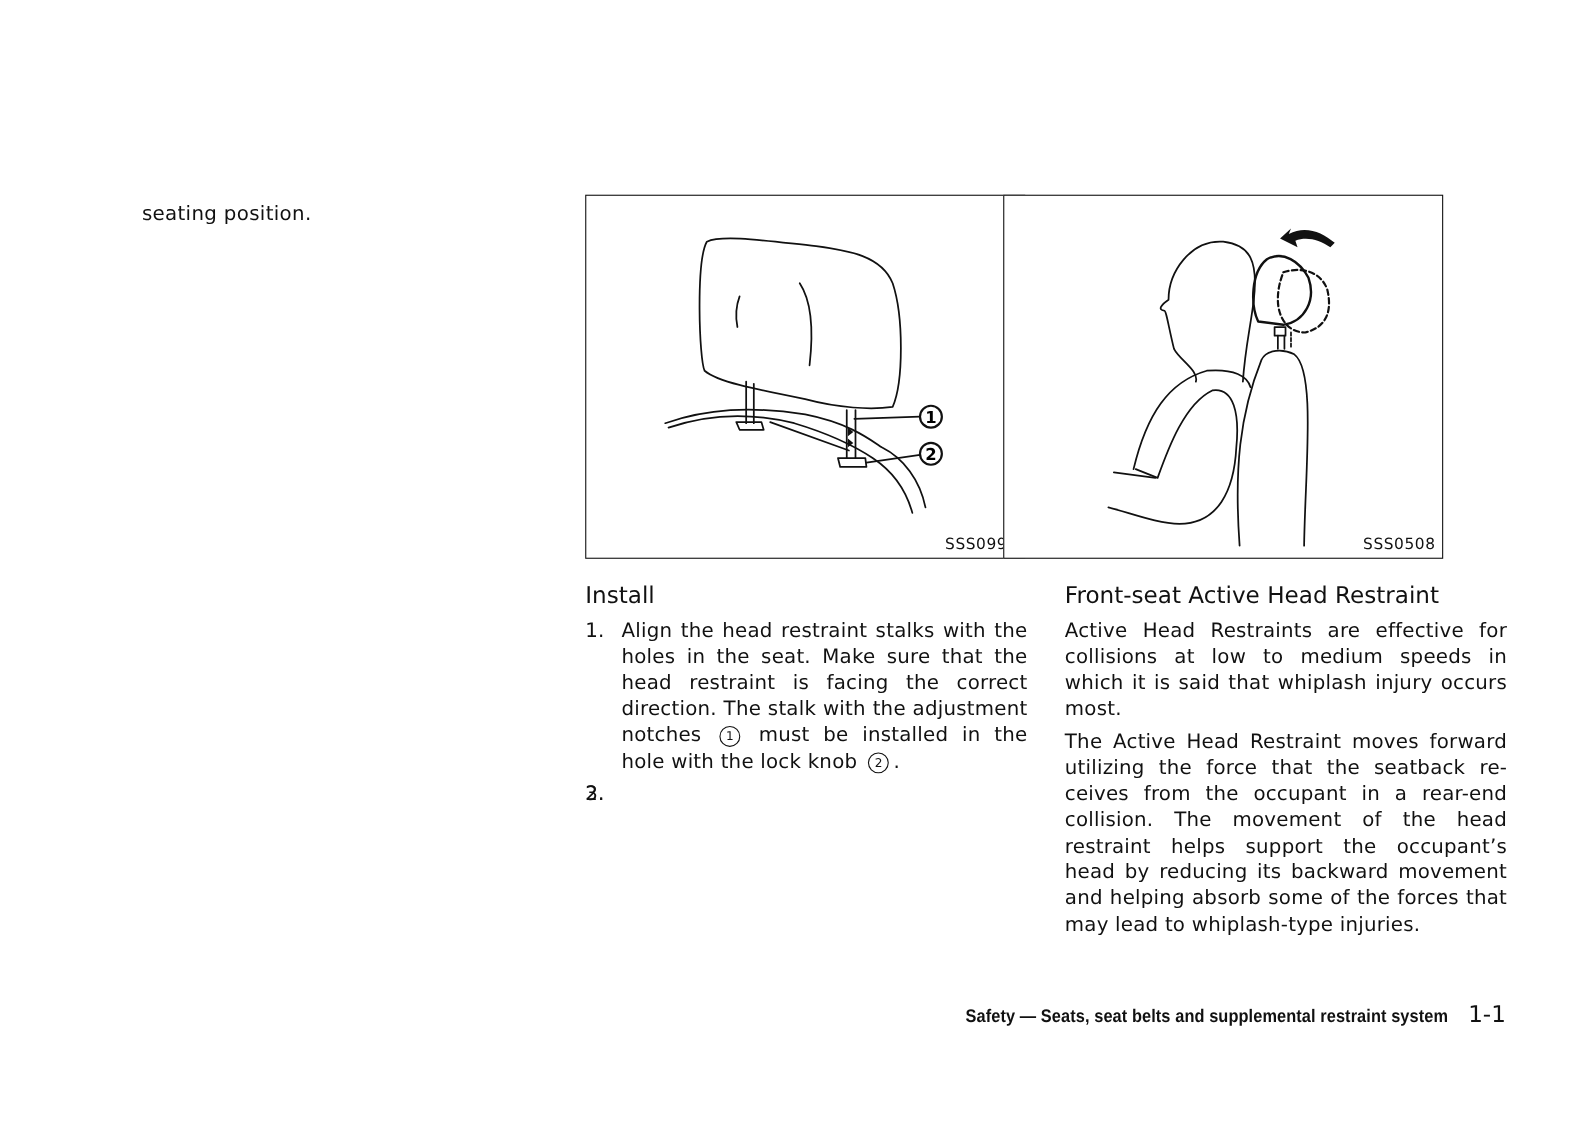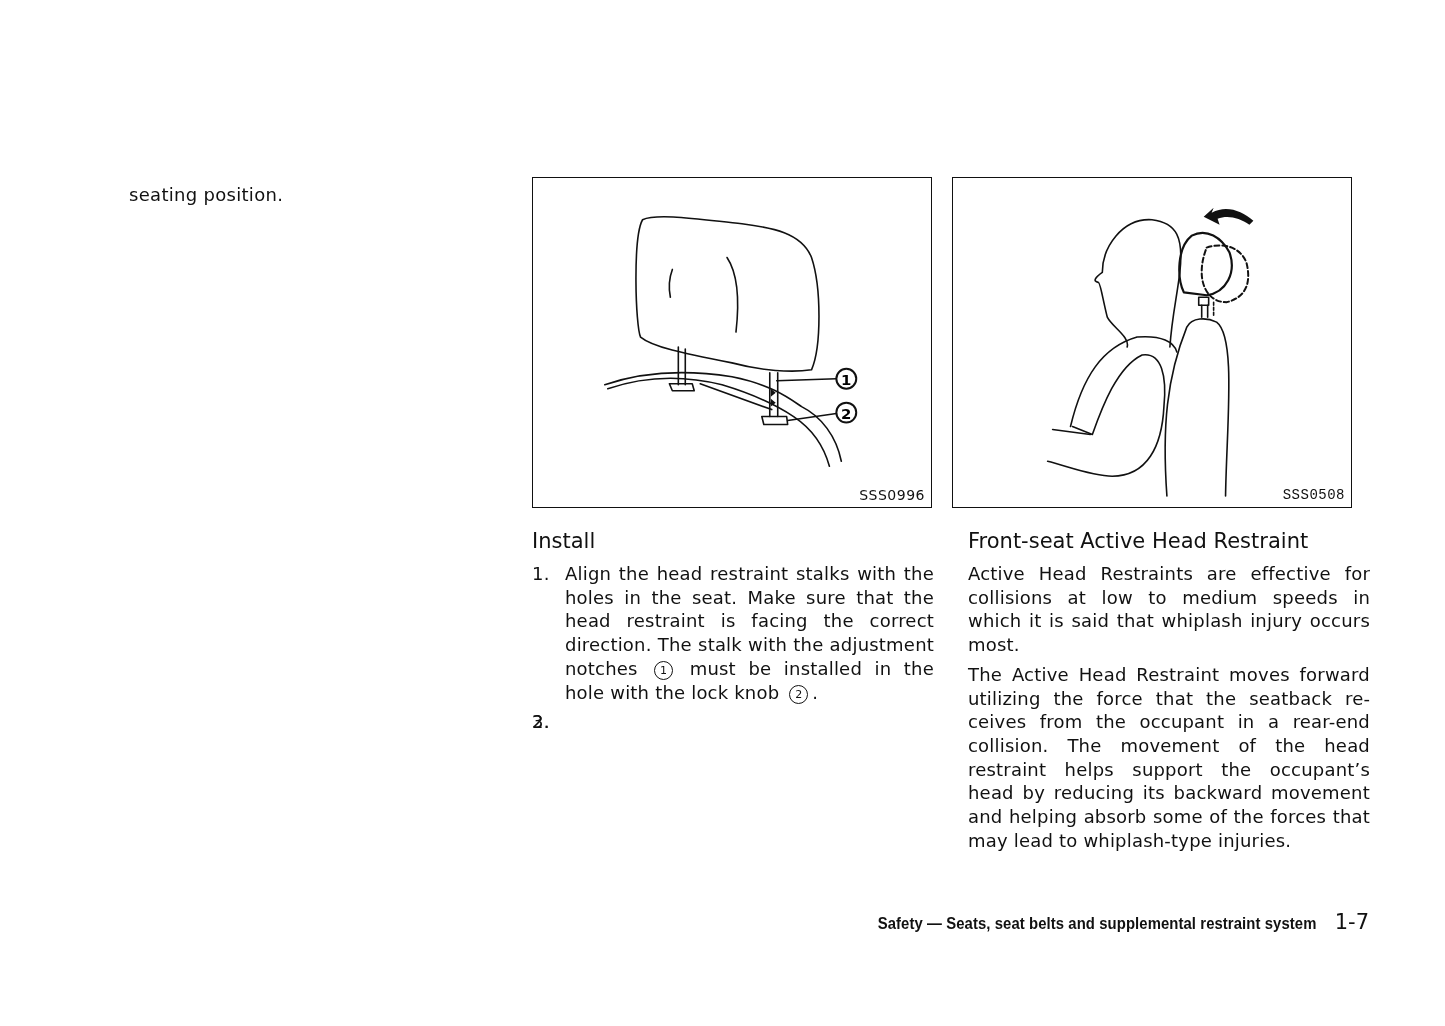--- a/index.html
+++ b/index.html
@@ -2,21 +2,21 @@
 <html><head>
   <meta charset="utf-8">
   <style>
     html, body { margin: 0; padding: 0; background: #ffffff; }
     body { width: 1445px; height: 1026px; position: relative; overflow: hidden;
            font-family: "DejaVu Sans", sans-serif; color: #111111; }
     .carry { position: absolute; left: 129px; top: 184px; font-size: 18px; letter-spacing: 0.3px; text-align: right; }
     .figure { position: absolute; top: 177px; width: 400px; height: 331px;
               border: 1.5px solid #111; box-sizing: border-box; background: #fff; }
     .fig1 { left: 532px; }
-    .fig2 { left: 952px; font-family: Liberation Mono, monospace; }
+    .fig2 { left: 912px; }
     .figure svg { position: absolute; left: 0; top: 0; width: 100%; height: 100%; }
     .fig-code { position: absolute; right: 6px; bottom: 4px; font-size: 14px; letter-spacing: 0.5px; }
     .col { position: absolute; top: 526px; width: 402px; }
     .col1 { left: 532px; }
     .col2 { left: 968px; }
     h2 { font-weight: normal; font-size: 21px; margin: 0 0 6px 0; line-height: 30px; }
     ol { list-style: none; padding: 0; margin: 0; }
     li { position: relative; padding-left: 33px; font-size: 18px; line-height: 23.7px;
          text-align: justify; margin-bottom: 6px; letter-spacing: 0.2px; }
     li .num { position: absolute; left: 0; top: 0; }
@@ -105,14 +105,14 @@
 </div>
 
 <div class="col col2">
   <h2>Front-seat Active Head Restraint</h2>
   <p>Active Head Restraints are effective for collisions at low to medium speeds in which it is said that whiplash injury occurs most.</p>
   <p>The Active Head Restraint moves forward utilizing the force that the seatback re­ceives from the occupant in a rear-end collision. The movement of the head restraint helps support the occupant’s head by reducing its backward movement and helping absorb some of the forces that may lead to whiplash-type injuries.</p>
 </div>
 
 <div class="footer">
   <span class="footer-title">Safety — Seats, seat belts and supplemental restraint system</span>
-  <span class="page-num">1-7</span>
+  <span class="page-num">1-1</span>
 </div>
 
 </body></html>

